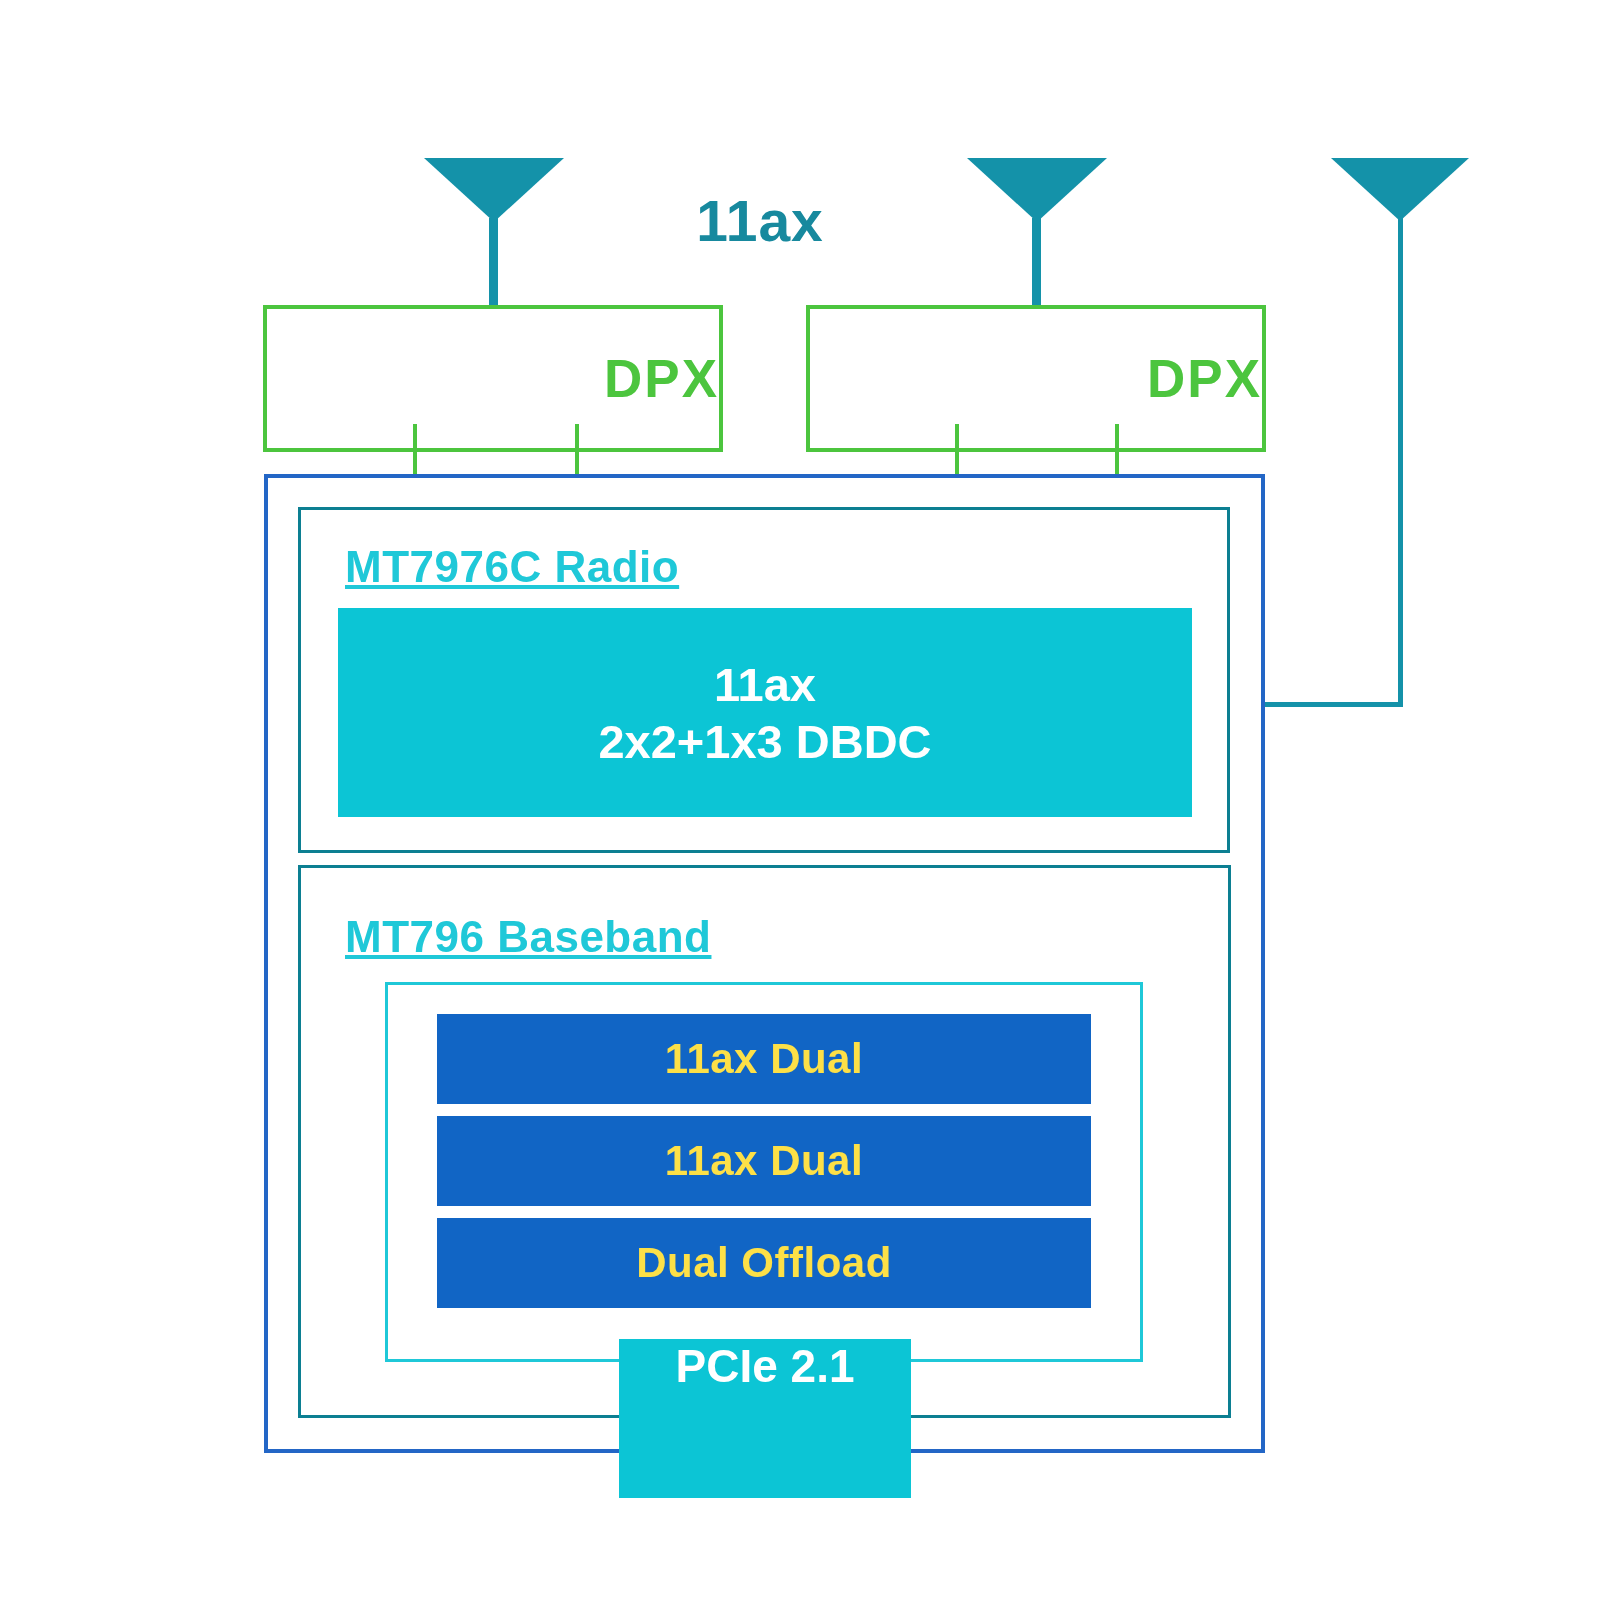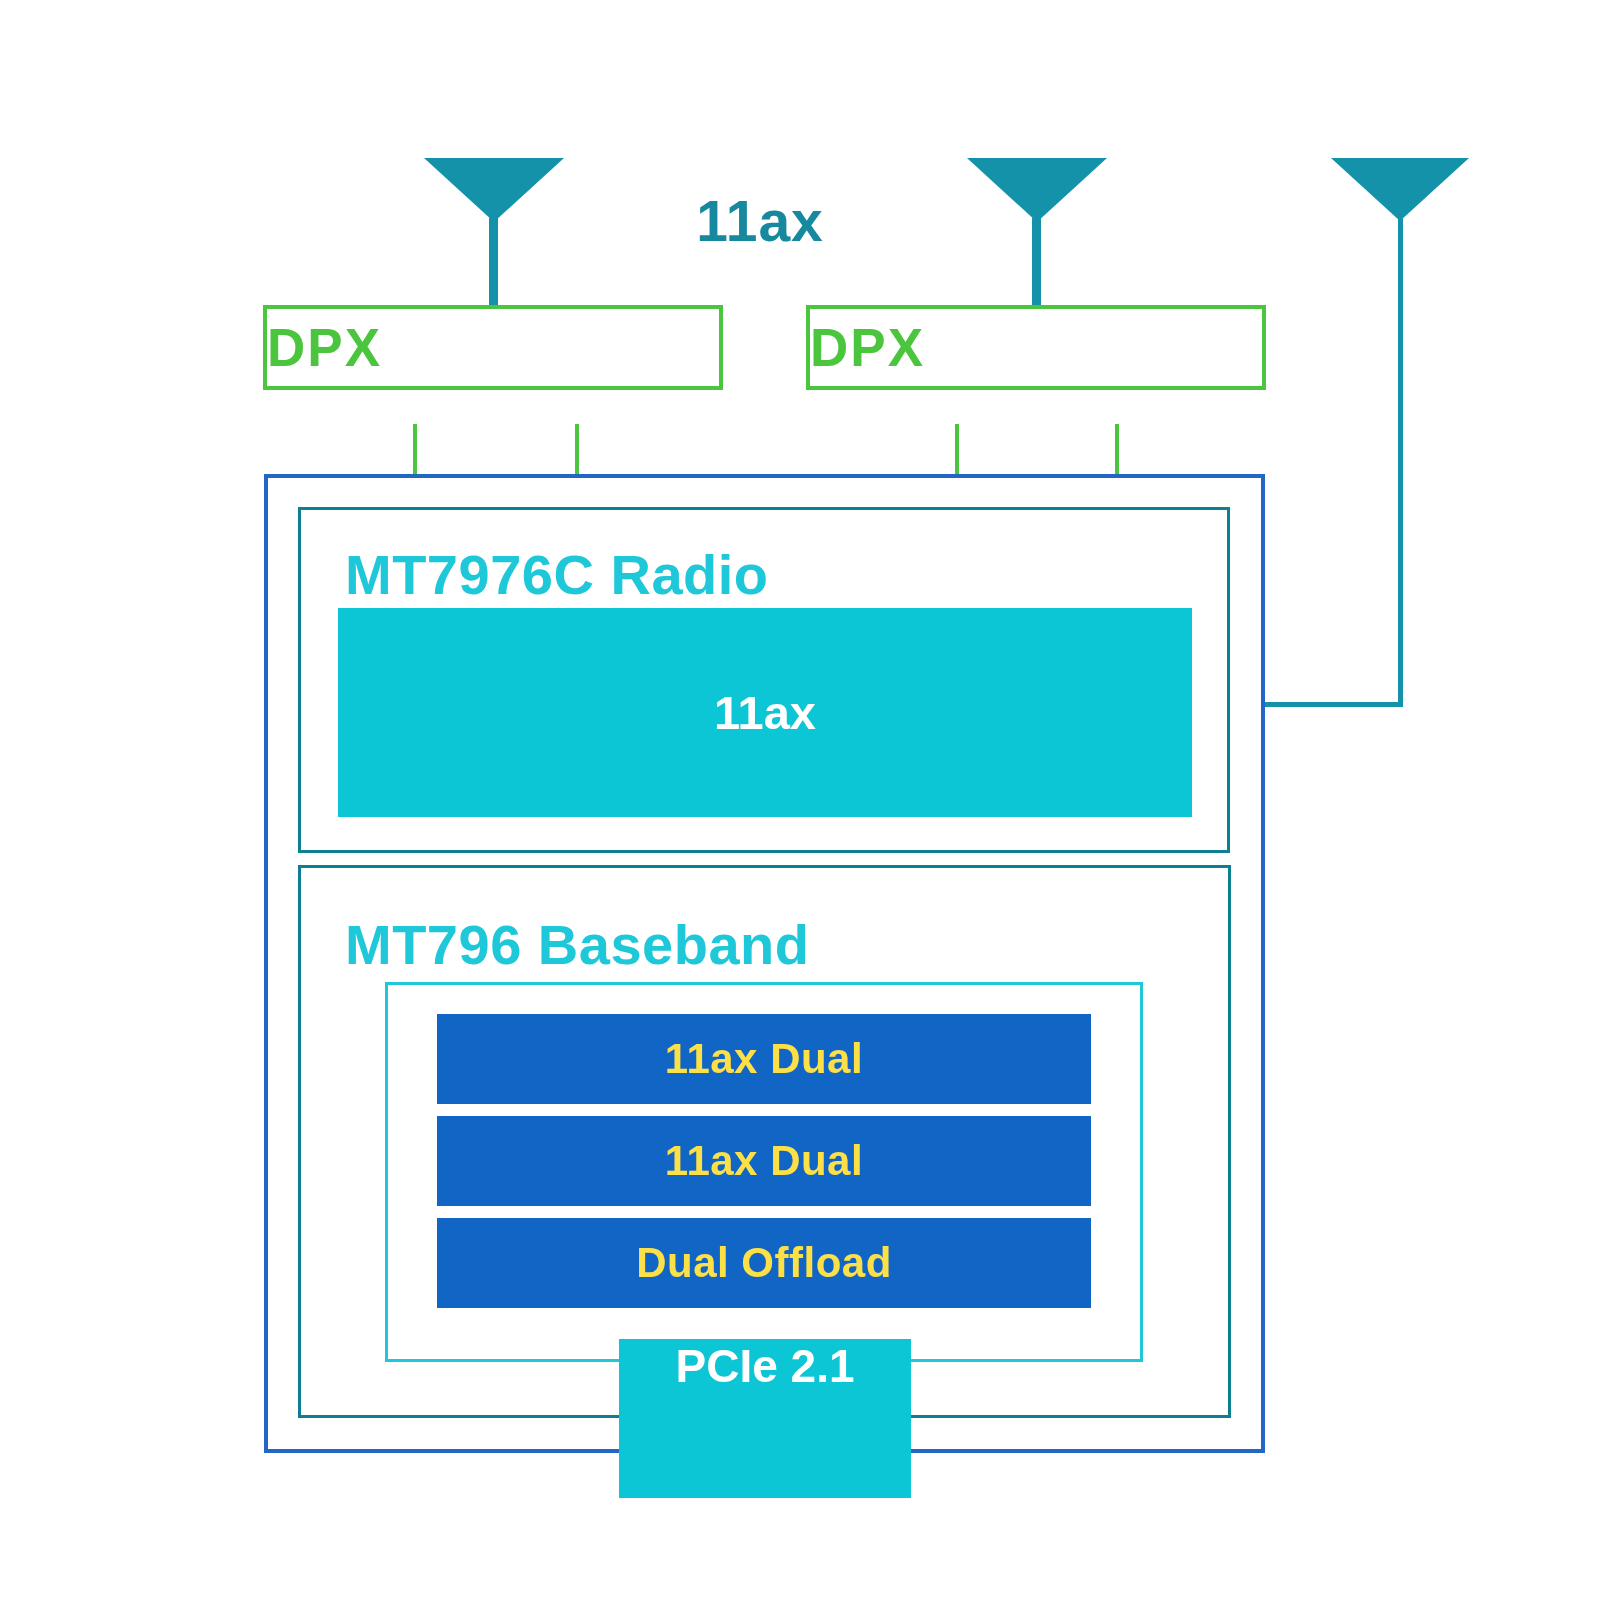--- a/index.html
+++ b/index.html
@@ -35,25 +35,25 @@
     left: 640px; top: 188px; width: 240px;
     text-align: center;
     font-size: 57px;
     letter-spacing: 1px;
     color: var(--teal-label, #17899e);
   }
 
   
   .dpx-box {
     position: absolute;
-    top: 305px; width: 460px; height: 85px;
+    top: 305px; width: 460px; height: 147px;
     border: 4px solid var(--green, #4cc53e);
     box-sizing: border-box;
     background: #ffffff;
-    display: flex; align-items: center; justify-content: flex-start;
+    display: flex; align-items: center; justify-content: flex-end;
   }
   .dpx-box .lbl {
     font-size: 53px;
     letter-spacing: 2px;
     color: var(--green, #4cc53e);
   }
   .stub {
     position: absolute;
     top: 424px; height: 52px; width: 4px;
     background: var(--green, #4cc53e);
@@ -71,23 +71,24 @@
     position: absolute;
     border: 3px solid var(--teal-dark, #0c7f92);
     box-sizing: border-box;
     background: #ffffff;
   }
   .radio-box    { left: 298px; top: 507px; width: 932px; height: 346px; }
   .baseband-box { left: 298px; top: 865px; width: 933px; height: 553px; }
 
   .section-title {
     position: absolute;
-    font-size: 56px;
+    font-size: 44px;
     letter-spacing: 0.5px;
     color: var(--cyan-bright, #1fc8d8);
+    text-decoration: underline;
   }
   .radio-title    { left: 345px; top: 542px; }
   .baseband-title { left: 345px; top: 912px; }
 
   .dbdc-fill {
     position: absolute;
     left: 338px; top: 608px; width: 854px; height: 209px;
     background: var(--cyan-fill, #0cc5d5);
     display: flex; flex-direction: column;
     align-items: center; justify-content: center;
@@ -159,20 +160,21 @@
   <div class="stub" style="left:575px;"></div>
   <div class="stub" style="left:955px;"></div>
   <div class="stub" style="left:1115px;"></div>
 
   <div class="outer-blue"></div>
 
   <div class="container-teal radio-box"></div>
   <div class="section-title radio-title">MT7976C Radio</div>
   <div class="dbdc-fill">
     <div>11ax</div>
+    <div>2x2+1x3 DBDC</div>
   </div>
 
   <div class="container-teal baseband-box"></div>
   <div class="section-title baseband-title">MT796 Baseband</div>
   <div class="inner-cyan"></div>
 
   <div class="bar bar1">
     <span>11ax Dual</span>
   </div>
   <div class="bar bar2">

